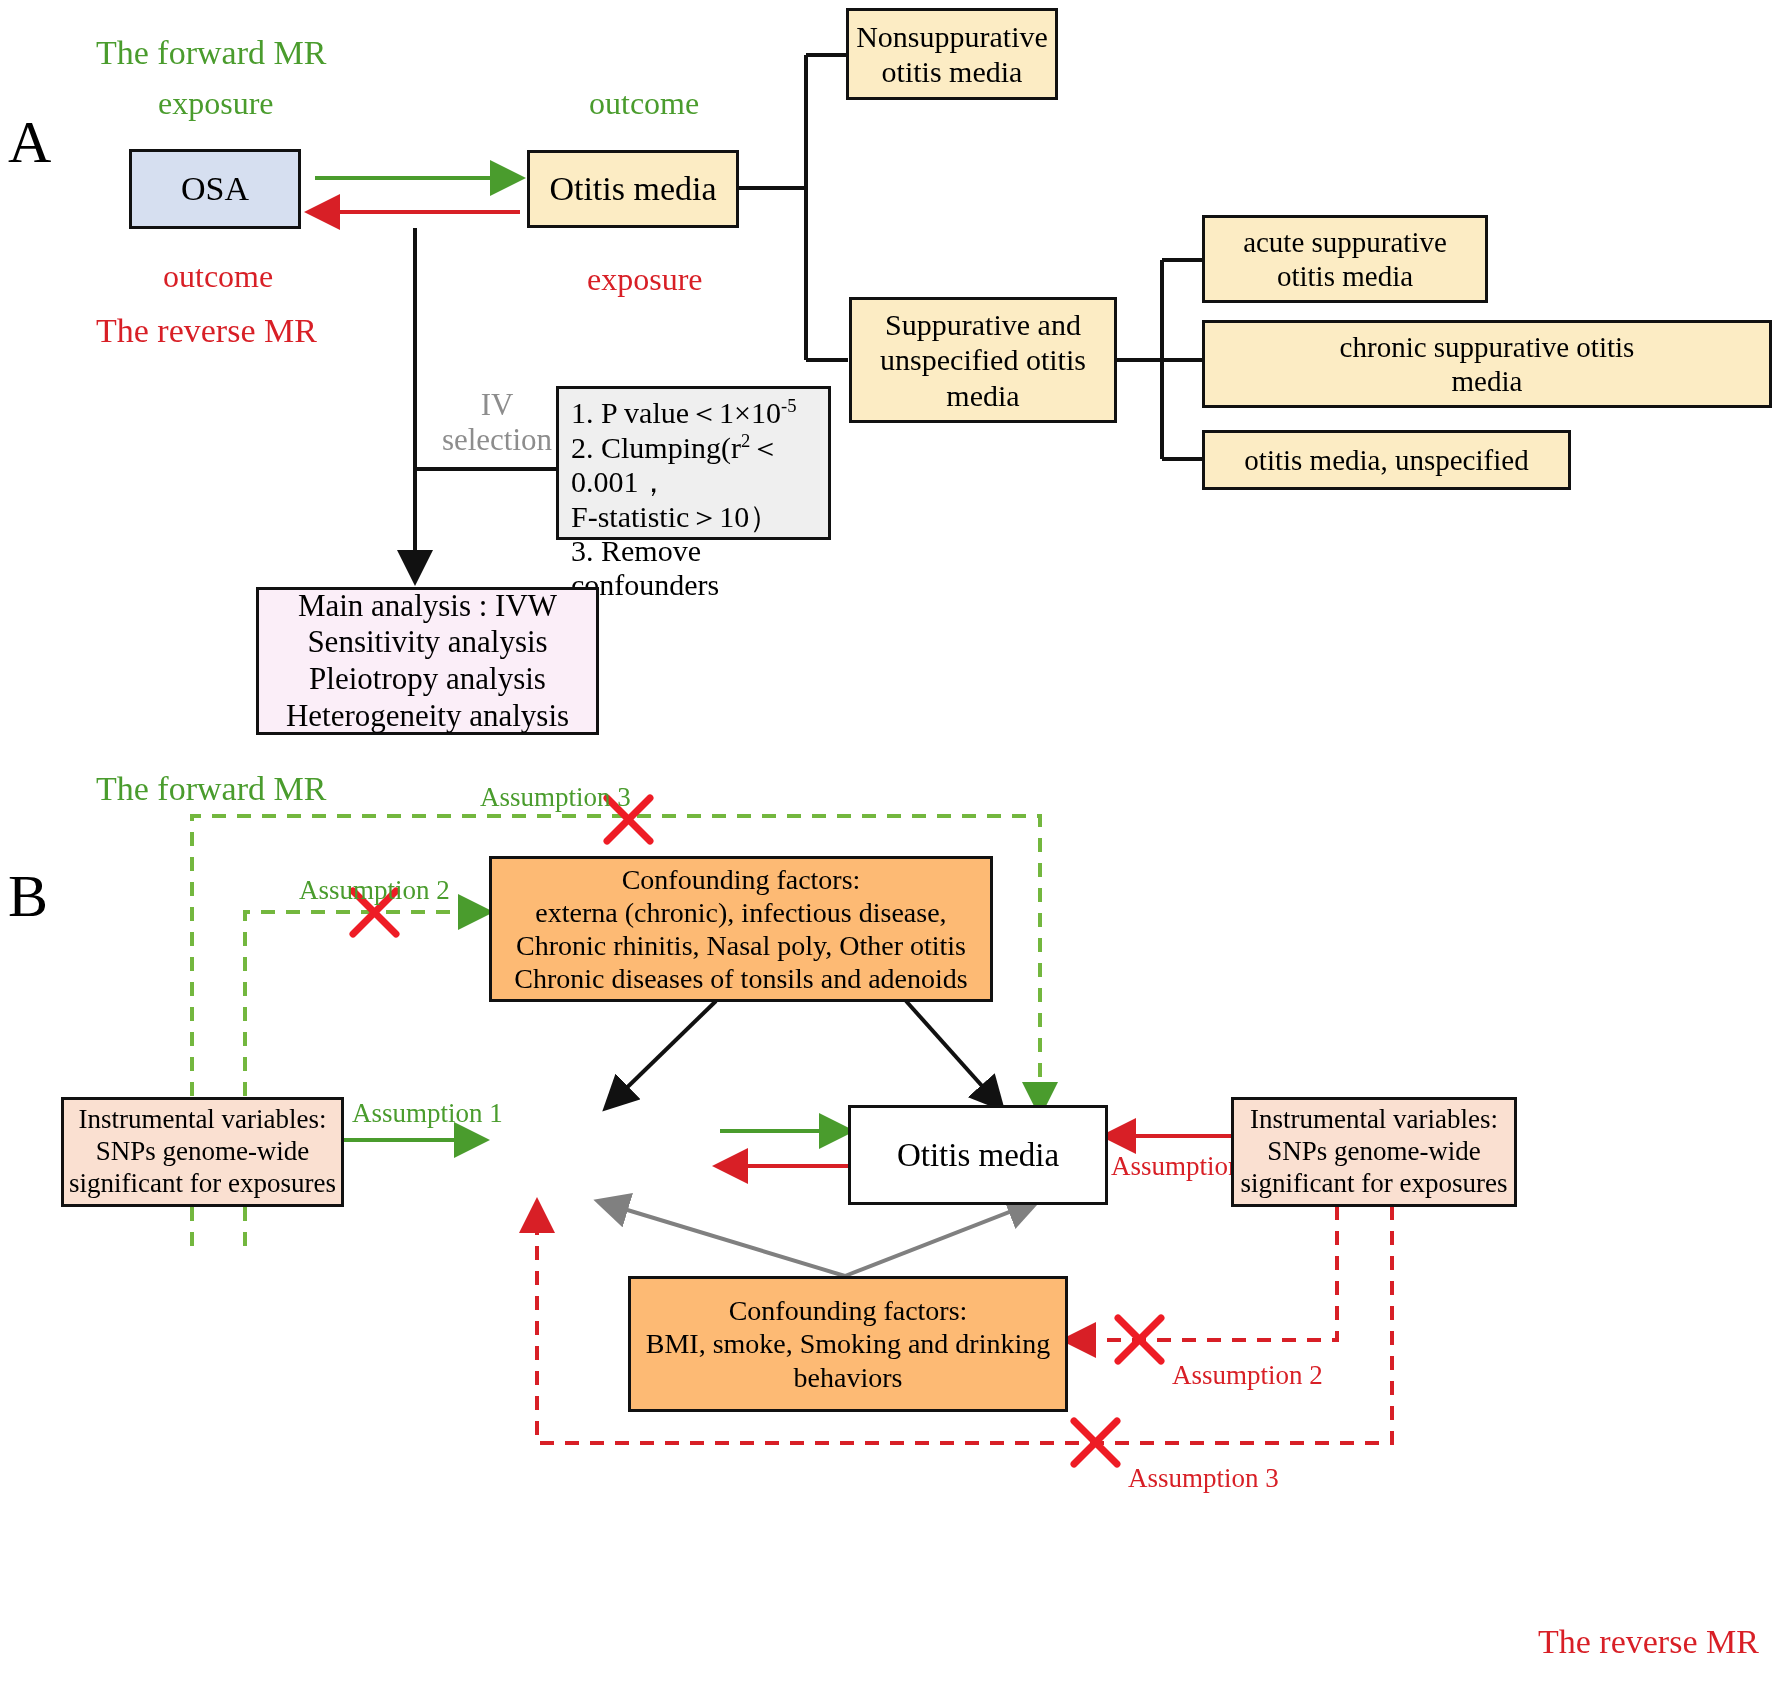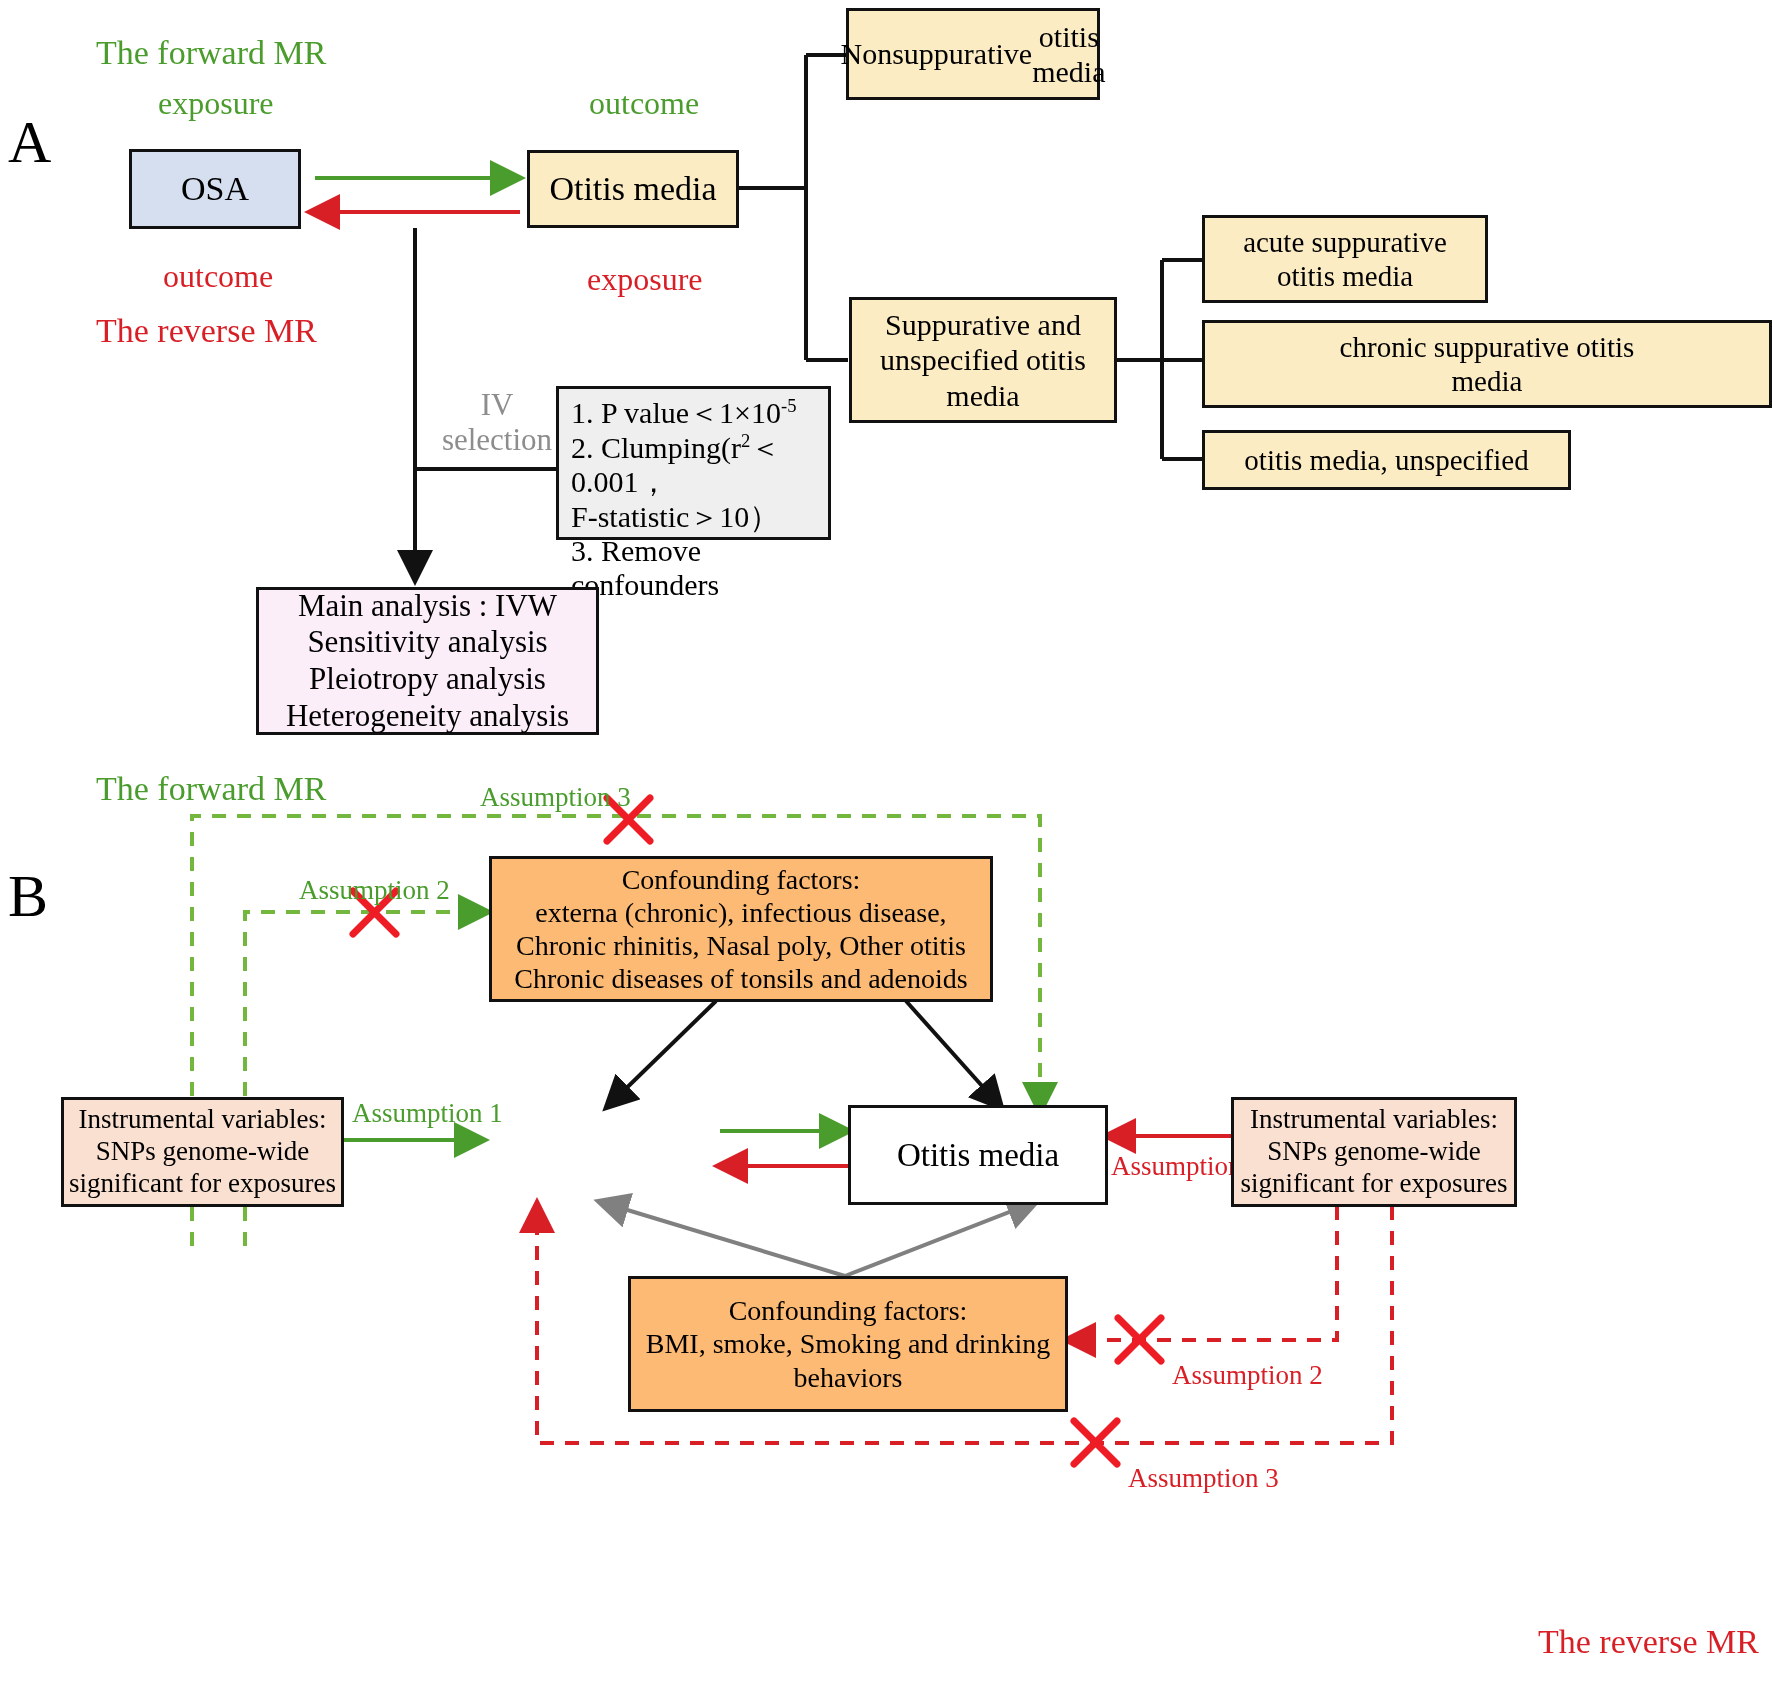--- a/index.html
+++ b/index.html
@@ -116,21 +116,21 @@
   <div class="lbl bold red" style="left:96px;top:312px;font-size:34px;">The reverse MR</div>
 
   <div class="box blue" style="left:129px;top:149px;width:172px;height:80px;font-size:34px;">
     <span>OSA</span>
   </div>
 
   <div class="box cream" style="left:527px;top:150px;width:212px;height:78px;font-size:34px;">
     <span>Otitis media</span>
   </div>
 
-  <div class="box cream" style="left:846px;top:8px;width:254px;height:92px;font-size:30px;">
+  <div class="box cream" style="left:846px;top:8px;width:212px;height:92px;font-size:30px;flex-direction:column;">
     <span>Nonsuppurative</span>
     <span>otitis media</span>
   </div>
 
   <div class="box cream" style="left:849px;top:297px;width:268px;height:126px;font-size:30px;flex-direction:column;">
     <span>Suppurative and</span>
     <span>unspecified otitis</span>
     <span>media</span>
   </div>
 

